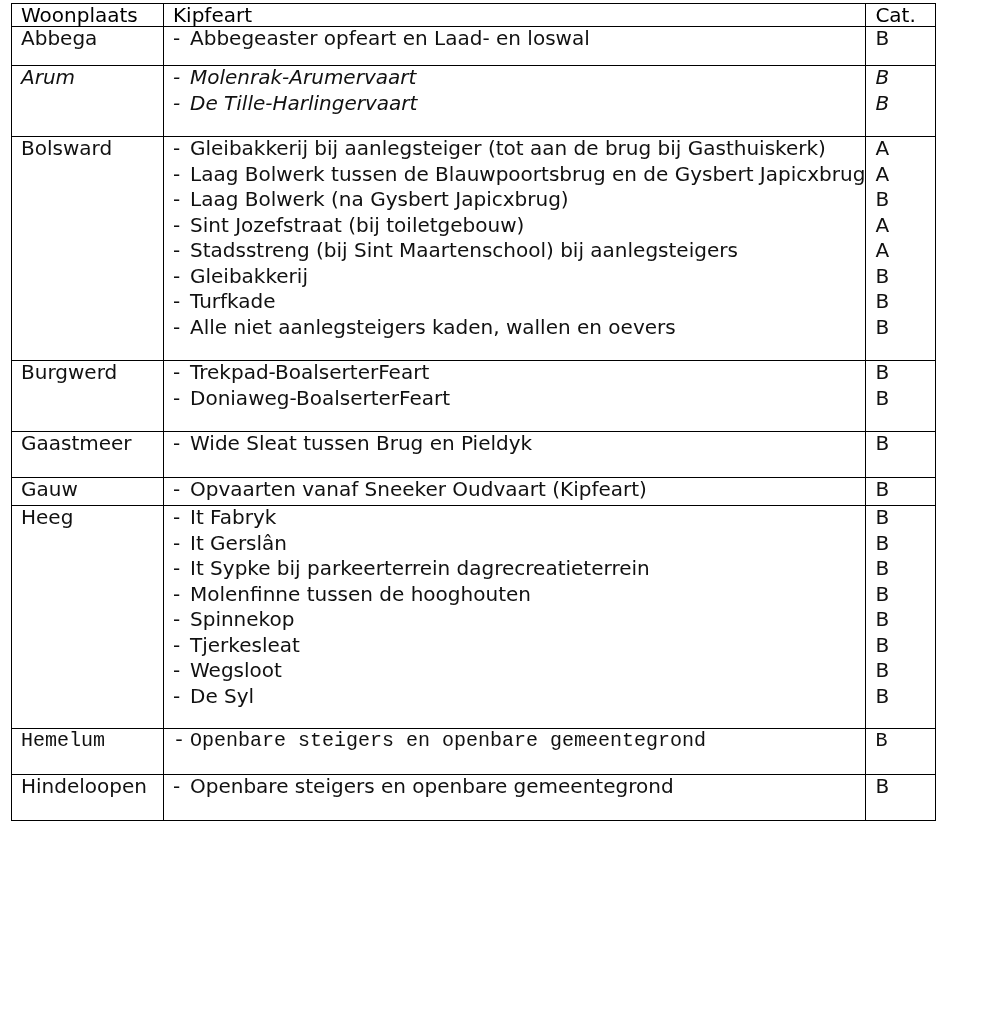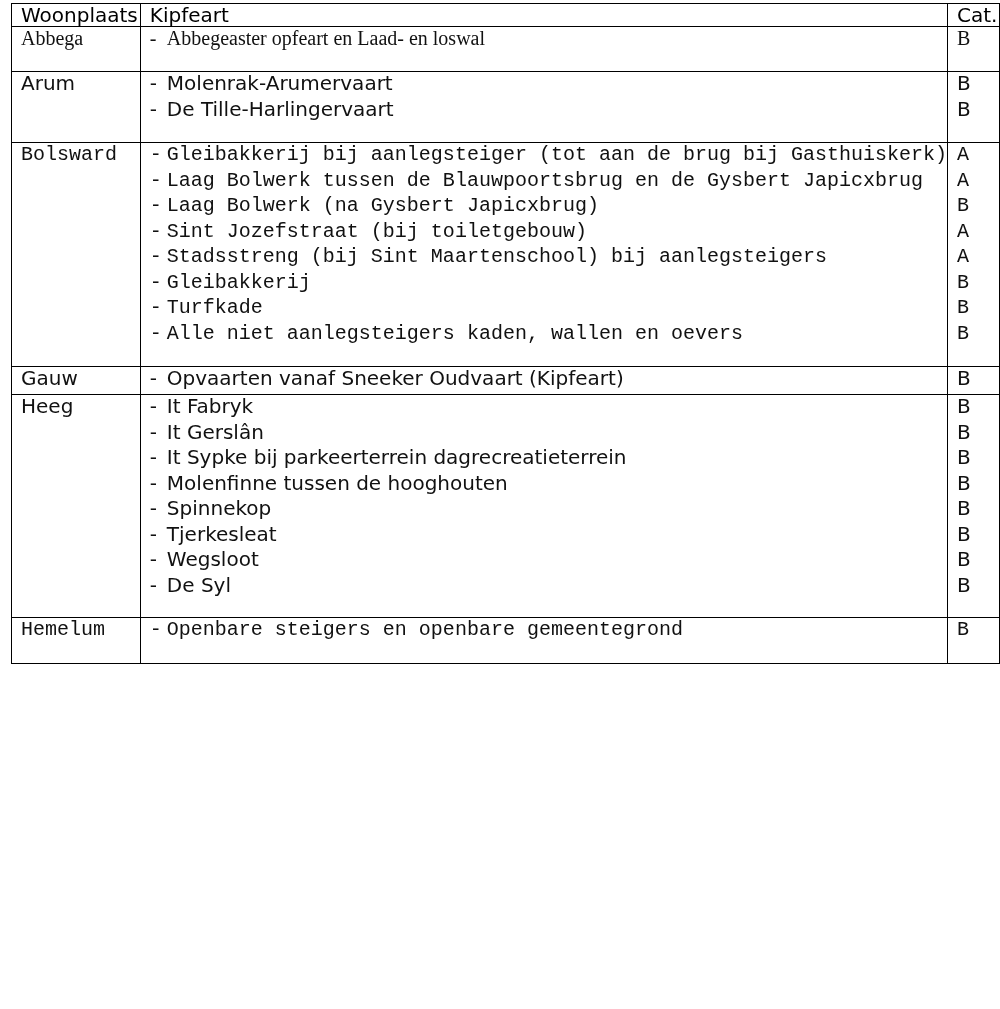--- a/index.html
+++ b/index.html
@@ -25,45 +25,45 @@
       <col class="c3">
     </colgroup>
   <thead>
     <tr>
       <th>Woonplaats</th>
       <th>Kipfeart</th>
       <th>Cat.</th>
     </tr>
   </thead>
   <tbody id="tbody">
-      <tr style="height: 45px; font-family: Liberation Serif, serif;">
+      <tr style="height: 39px;">
         <td>
           <div class="line">Abbega</div>
         </td>
         <td>
           <div class="line"><span class="dash">-</span><span>Abbegeaster opfeart en Laad- en loswal</span></div>
         </td>
         <td class="cat">
           <div class="line">B</div>
         </td>
       </tr>
-      <tr style="height: 71px;">
+      <tr style="height: 71px; font-style: italic;">
         <td>
           <div class="line">Arum</div>
         </td>
         <td>
           <div class="line"><span class="dash">-</span><span>Molenrak-Arumervaart</span></div>
           <div class="line"><span class="dash">-</span><span>De Tille-Harlingervaart</span></div>
         </td>
         <td class="cat">
           <div class="line">B</div>
           <div class="line">B</div>
         </td>
       </tr>
-      <tr style="height: 224px; font-family: Liberation Mono, monospace;">
+      <tr style="height: 224px;">
         <td>
           <div class="line">Bolsward</div>
         </td>
         <td>
           <div class="line"><span class="dash">-</span><span>Gleibakkerij bij aanlegsteiger (tot aan de brug bij Gasthuiskerk)</span></div>
           <div class="line"><span class="dash">-</span><span>Laag Bolwerk tussen de Blauwpoortsbrug en de Gysbert Japicxbrug</span></div>
           <div class="line"><span class="dash">-</span><span>Laag Bolwerk (na Gysbert Japicxbrug)</span></div>
           <div class="line"><span class="dash">-</span><span>Sint Jozefstraat (bij toiletgebouw)</span></div>
           <div class="line"><span class="dash">-</span><span>Stadsstreng (bij Sint Maartenschool) bij aanlegsteigers</span></div>
           <div class="line"><span class="dash">-</span><span>Gleibakkerij</span></div>
@@ -71,20 +71,44 @@
           <div class="line"><span class="dash">-</span><span>Alle niet aanlegsteigers kaden, wallen en oevers</span></div>
         </td>
         <td class="cat">
           <div class="line">A</div>
           <div class="line">A</div>
           <div class="line">B</div>
           <div class="line">A</div>
           <div class="line">A</div>
           <div class="line">B</div>
           <div class="line">B</div>
+          <div class="line">B</div>
+        </td>
+      </tr>
+      <tr style="height: 71px;">
+        <td>
+          <div class="line">Burgwerd</div>
+        </td>
+        <td>
+          <div class="line"><span class="dash">-</span><span>Trekpad-BoalserterFeart</span></div>
+          <div class="line"><span class="dash">-</span><span>Doniaweg-BoalserterFeart</span></div>
+        </td>
+        <td class="cat">
+          <div class="line">B</div>
+          <div class="line">B</div>
+        </td>
+      </tr>
+      <tr style="height: 46px;">
+        <td>
+          <div class="line">Gaastmeer</div>
+        </td>
+        <td>
+          <div class="line"><span class="dash">-</span><span>Wide Sleat tussen Brug en Pieldyk</span></div>
+        </td>
+        <td class="cat">
           <div class="line">B</div>
         </td>
       </tr>
       <tr style="height: 28px;">
         <td>
           <div class="line">Gauw</div>
         </td>
         <td>
           <div class="line"><span class="dash">-</span><span>Opvaarten vanaf Sneeker Oudvaart (Kipfeart)</span></div>
         </td>
@@ -121,14 +145,25 @@
         <td>
           <div class="line">Hemelum</div>
         </td>
         <td>
           <div class="line"><span class="dash">-</span><span>Openbare steigers en openbare gemeentegrond</span></div>
         </td>
         <td class="cat">
           <div class="line">B</div>
         </td>
       </tr>
+      <tr style="height: 46px;">
+        <td>
+          <div class="line">Hindeloopen</div>
+        </td>
+        <td>
+          <div class="line"><span class="dash">-</span><span>Openbare steigers en openbare gemeentegrond</span></div>
+        </td>
+        <td class="cat">
+          <div class="line">B</div>
+        </td>
+      </tr>
     </tbody>
 </table>
 
 </body></html>

